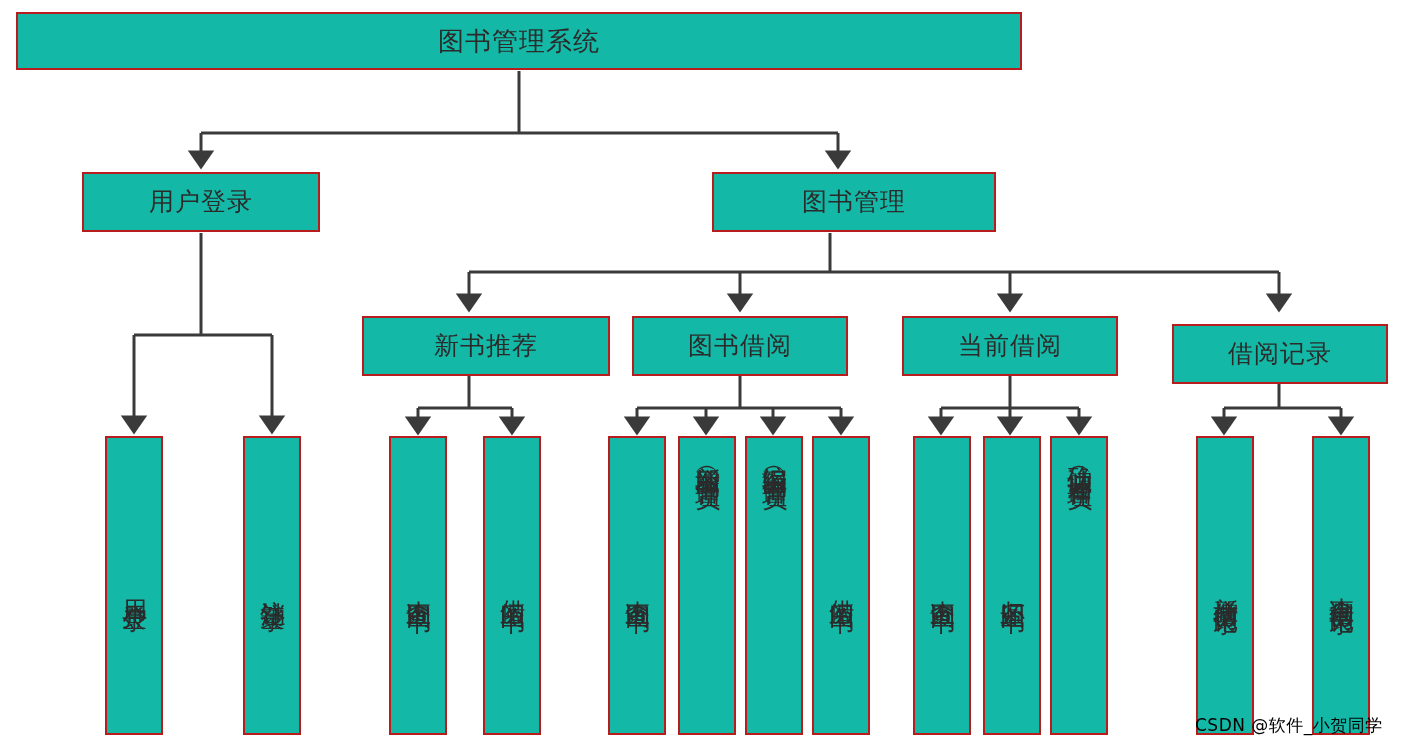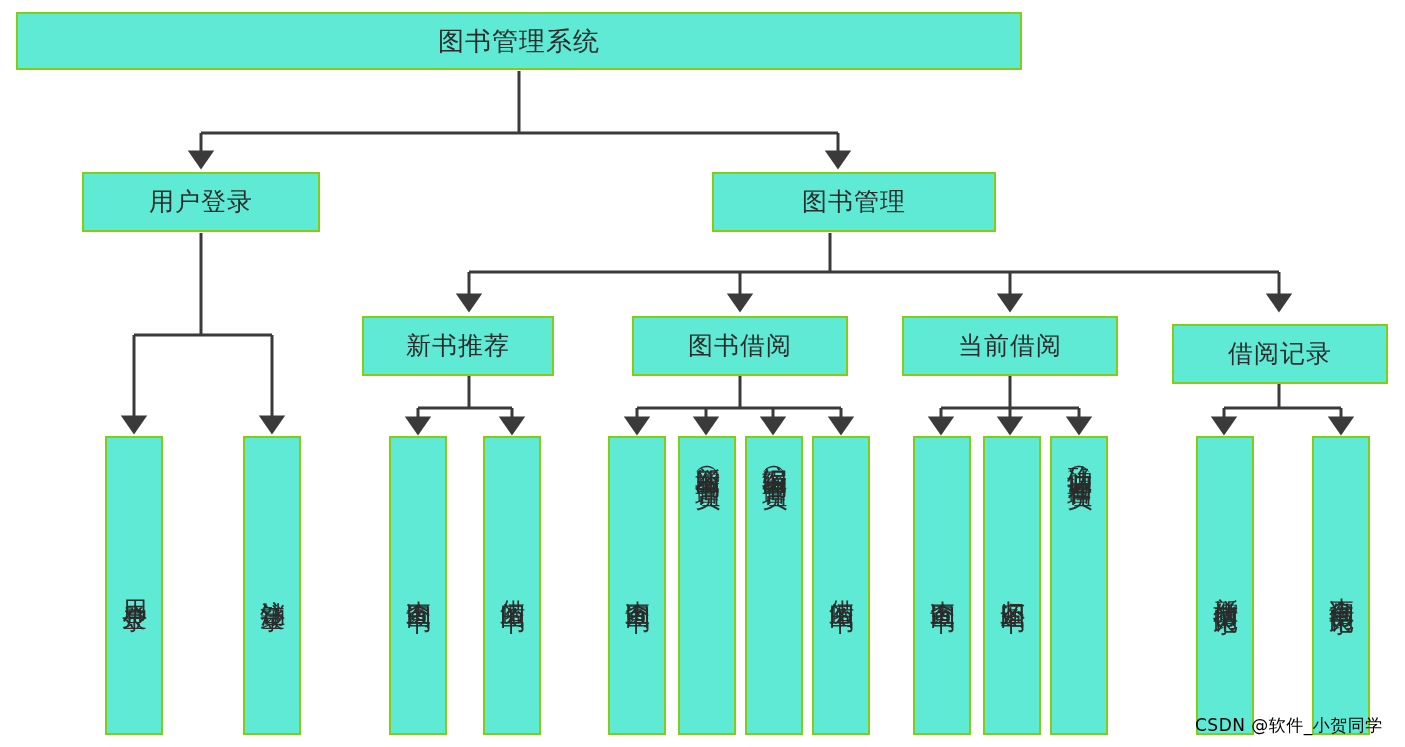--- a/index.html
+++ b/index.html
@@ -22,22 +22,22 @@
     position: absolute;
     left: 0;
     top: 0;
     width: 1405px;
     height: 747px;
     pointer-events: none;
   }
   .node {
     position: absolute;
     box-sizing: border-box;
-    border: 2px solid #84cc16;
-    background: #5eead4;
+    border: 2px solid #b91c1c;
+    background: #14b8a6;
     color: #2b2b2b;
     display: flex;
     align-items: center;
     justify-content: center;
   }
   .node.horiz {
     font-size: 25px;
     line-height: 1.1;
     letter-spacing: 1px;
   }
@@ -120,21 +120,21 @@
       <path d="M1224,408 L1224,426" marker-end="url(#arrow)"></path>
       <path d="M1341,408 L1341,426" marker-end="url(#arrow)"></path>
     </g>
   </svg>
 
   <div class="node horiz root" style="left:16px; top:12px; width:1006px; height:58px;">图书管理系统</div>
 
   <div class="node horiz" style="left:82px; top:172px; width:238px; height:60px;">用户登录</div>
   <div class="node horiz" style="left:712px; top:172px; width:284px; height:60px;">图书管理</div>
 
-  <div class="node horiz" style="left:362px; top:316px; width:192px; height:60px;">新书推荐</div>
+  <div class="node horiz" style="left:362px; top:316px; width:248px; height:60px;">新书推荐</div>
   <div class="node horiz" style="left:632px; top:316px; width:216px; height:60px;">图书借阅</div>
   <div class="node horiz" style="left:902px; top:316px; width:216px; height:60px;">当前借阅</div>
   <div class="node horiz" style="left:1172px; top:324px; width:216px; height:60px;">借阅记录</div>
 
   <div class="node vert v-mid" style="left:105px; top:436px; width:58px; height:299px;">用户登录</div>
   <div class="node vert v-mid" style="left:243px; top:436px; width:58px; height:299px;">注销登录</div>
 
   <div class="node vert v-mid" style="left:389px; top:436px; width:58px; height:299px;">查询图书</div>
   <div class="node vert v-mid" style="left:483px; top:436px; width:58px; height:299px;">借阅图书</div>
 

